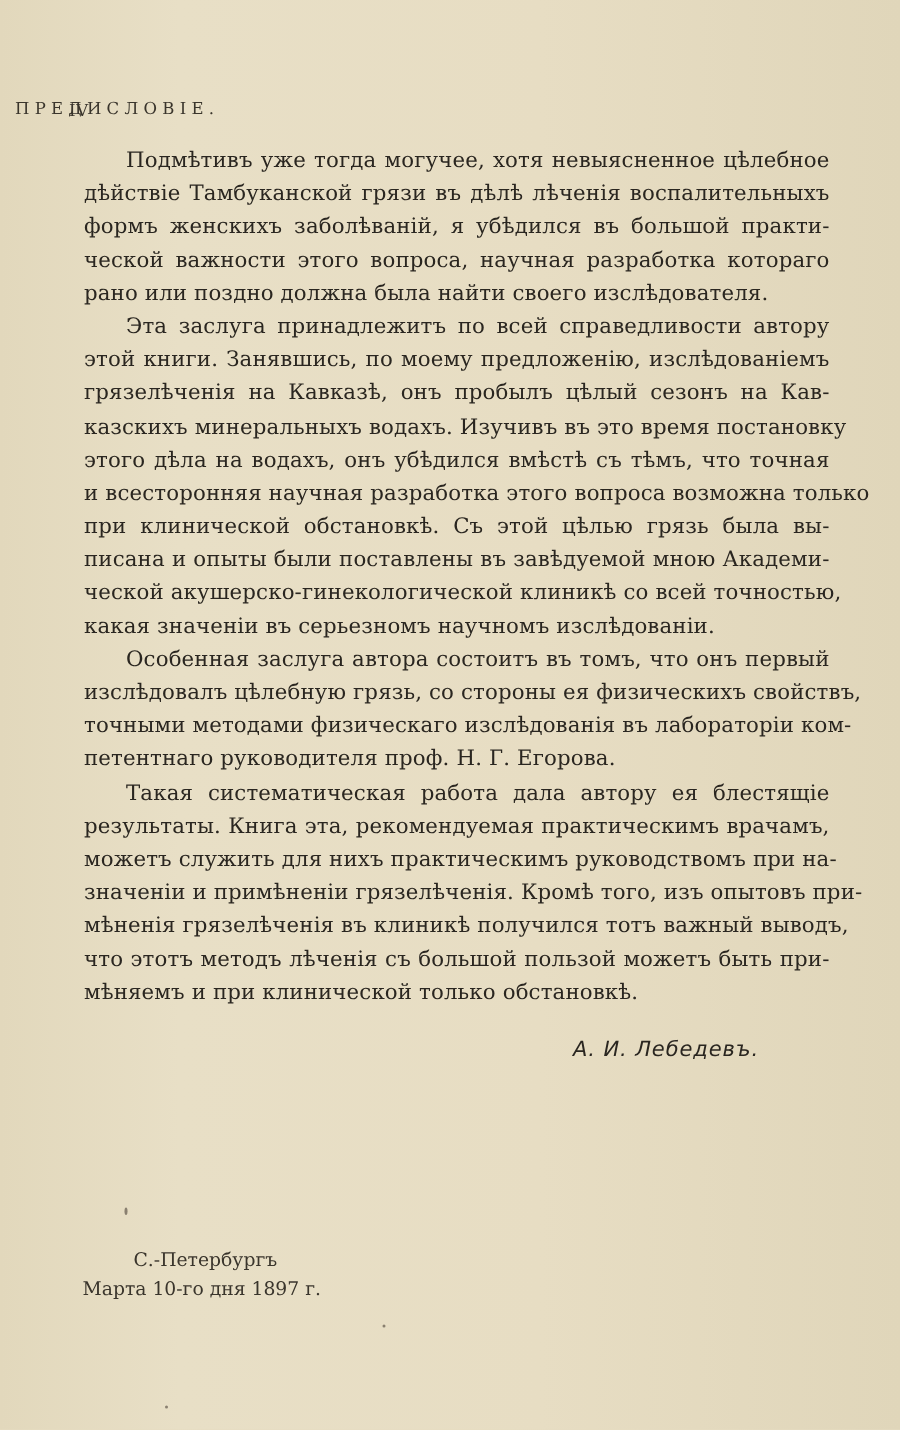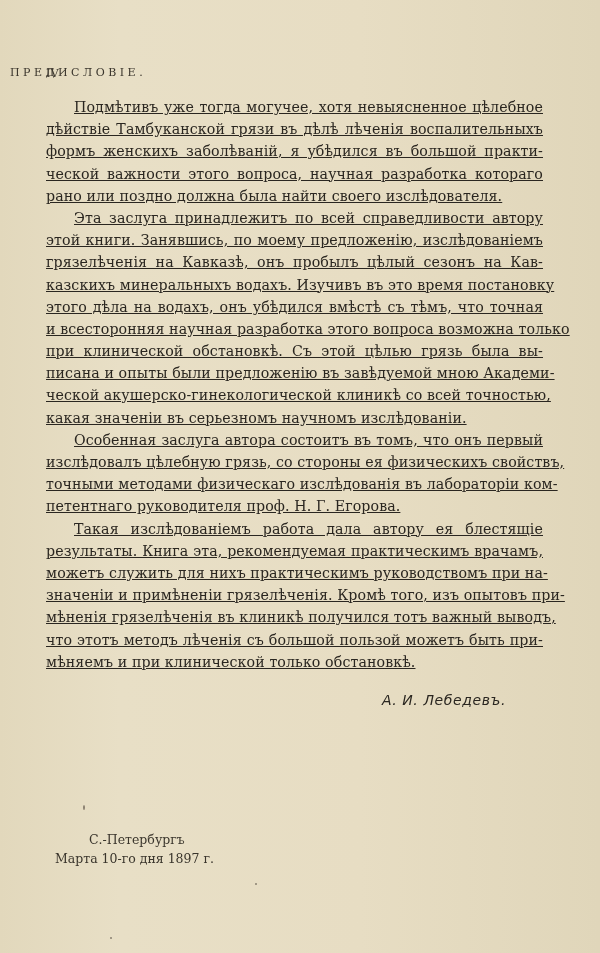--- a/index.html
+++ b/index.html
@@ -14,21 +14,21 @@
   .page-number {
     position: absolute; left: 46px; top: 67px;
     font-size: 11px; letter-spacing: 0.5px; color: #3a352c;
   }
   .running-head {
     position: absolute; left: 0; right: 0; top: 66px; text-align: left;
     font-size: 11px; letter-spacing: 3.5px; color: #3a352c;
     padding-left: 10px;
   }
   .body-text {
-    position: absolute; left: 46px; top: 96px; width: 497px; text-decoration: underline;
+    position: absolute; left: 56px; top: 96px; width: 497px;
   }
   .line {
     height: 22.2px; line-height: 22.2px;
     font-size: 14.2px; white-space: nowrap;
     text-align: justify; text-align-last: justify;
     letter-spacing: 0.1px;
   }
   .line.indent { padding-left: 28px; }
   .line.last { text-align-last: left; }
   .para { margin-bottom: 0; }
@@ -61,32 +61,32 @@
     <div class="line last">рано или поздно должна была найти своего изслѣдователя.</div>
   </div>
   <div class="para">
     <div class="line indent">Эта заслуга принадлежитъ по всей справедливости автору</div>
     <div class="line">этой книги. Занявшись, по моему предложенію, изслѣдованіемъ</div>
     <div class="line">грязелѣченія на Кавказѣ, онъ пробылъ цѣлый сезонъ на Кав-</div>
     <div class="line">казскихъ минеральныхъ водахъ. Изучивъ въ это время постановку</div>
     <div class="line">этого дѣла на водахъ, онъ убѣдился вмѣстѣ съ тѣмъ, что точная</div>
     <div class="line">и всесторонняя научная разработка этого вопроса возможна только</div>
     <div class="line">при клинической обстановкѣ. Съ этой цѣлью грязь была вы-</div>
-    <div class="line">писана и опыты были предложенію въ завѣдуемой мною Академи-</div>
+    <div class="line">писана и опыты были поставлены въ завѣдуемой мною Академи-</div>
     <div class="line">ческой акушерско-гинекологической клиникѣ со всей точностью,</div>
     <div class="line last">какая значеніи въ серьезномъ научномъ изслѣдованіи.</div>
   </div>
   <div class="para">
     <div class="line indent">Особенная заслуга автора состоитъ въ томъ, что онъ первый</div>
     <div class="line">изслѣдовалъ цѣлебную грязь, со стороны ея физическихъ свойствъ,</div>
     <div class="line">точными методами физическаго изслѣдованія въ лабораторіи ком-</div>
     <div class="line last">петентнаго руководителя проф. Н. Г. Егорова.</div>
   </div>
   <div class="para">
-    <div class="line indent">Такая изслѣдованіемъ работа дала автору ея блестящіе</div>
+    <div class="line indent">Такая систематическая работа дала автору ея блестящіе</div>
     <div class="line">результаты. Книга эта, рекомендуемая практическимъ врачамъ,</div>
     <div class="line">можетъ служить для нихъ практическимъ руководствомъ при на-</div>
     <div class="line">значеніи и примѣненіи грязелѣченія. Кромѣ того, изъ опытовъ при-</div>
     <div class="line">мѣненія грязелѣченія въ клиникѣ получился тотъ важный выводъ,</div>
     <div class="line">что этотъ методъ лѣченія съ большой пользой можетъ быть при-</div>
     <div class="line last">мѣняемъ и при клинической только обстановкѣ.</div>
   </div>
 </div>
 
 <div class="signature">А. И. Лебедевъ.</div>

